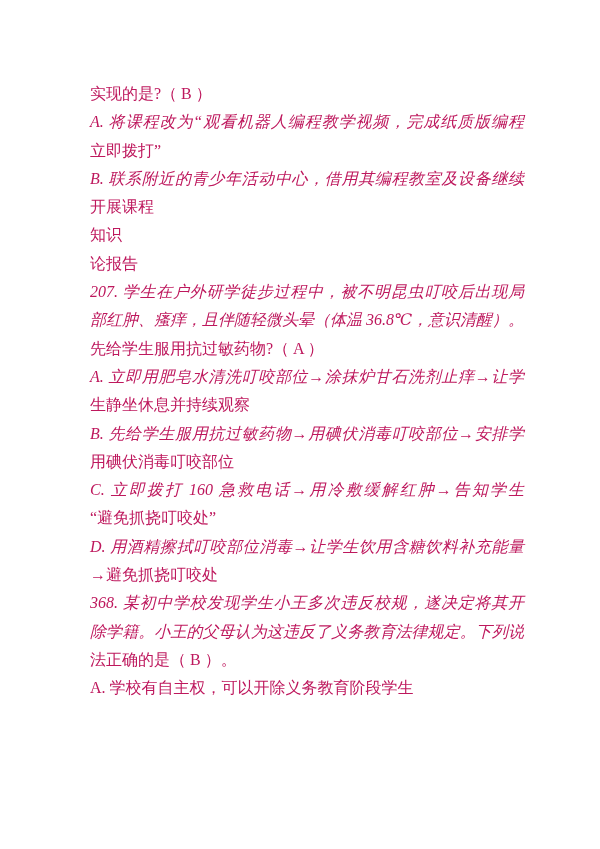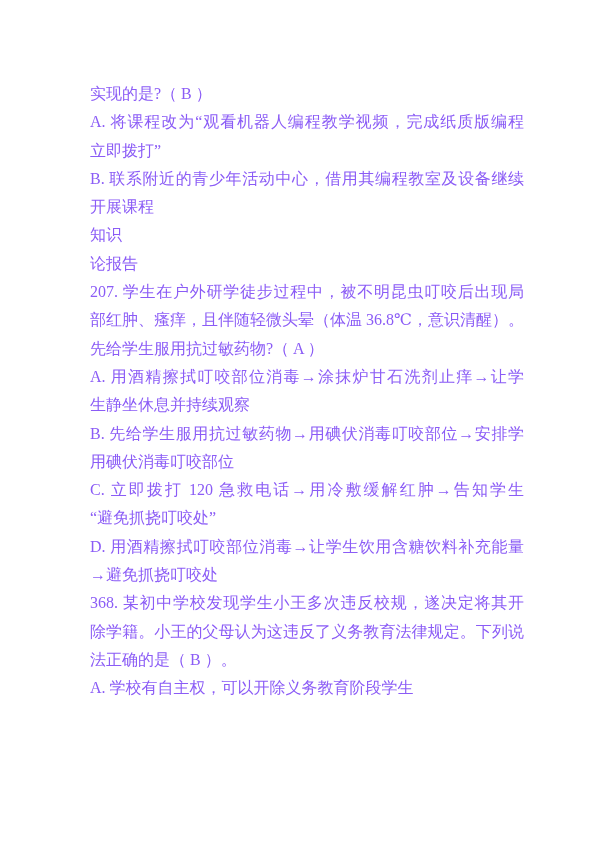--- a/index.html
+++ b/index.html
@@ -13,55 +13,56 @@
     height: 849px;
     background: #ffffff;
     overflow: hidden;
     font-family: "Liberation Serif", "DejaVu Serif", serif;
   }
   .textblock {
     position: absolute;
     left: 90px;
     top: 80px;
     width: 434px;
-    color: #8b5cf6;
+    color: #be185d;
     font-size: 16px;
     filter: blur(0.3px); 
   }
   .line {
     height: 28.3px;
     line-height: 28.3px;
     white-space: nowrap;
     text-align: left;
   }
   .line.fill {
     text-align: justify;
     text-align-last: justify;
+    font-style: italic;
   }
 </style>
 </head>
 <body>
 
 <div class="page">
   <div class="textblock">
     <div class="line">实现的是?（ B ）</div>
     <div class="line fill">A. 将课程改为“观看机器人编程教学视频，完成纸质版编程</div>
     <div class="line">立即拨打”</div>
     <div class="line fill">B. 联系附近的青少年活动中心，借用其编程教室及设备继续</div>
     <div class="line">开展课程</div>
     <div class="line">知识</div>
     <div class="line">论报告</div>
     <div class="line fill">207. 学生在户外研学徒步过程中，被不明昆虫叮咬后出现局</div>
     <div class="line fill">部红肿、瘙痒，且伴随轻微头晕（体温 36.8℃，意识清醒）。</div>
     <div class="line">先给学生服用抗过敏药物?（ A ）</div>
-    <div class="line fill">A. 用酒精擦拭叮咬部位消毒→涂抹炉甘石洗剂止痒→让学</div>
+    <div class="line fill">A. 立即用肥皂水清洗叮咬部位→涂抹炉甘石洗剂止痒→让学</div>
     <div class="line">生静坐休息并持续观察</div>
     <div class="line fill">B. 先给学生服用抗过敏药物→用碘伏消毒叮咬部位→安排学</div>
     <div class="line">用碘伏消毒叮咬部位</div>
-    <div class="line fill">C. 立即拨打 120 急救电话→用冷敷缓解红肿→告知学生</div>
+    <div class="line fill">C. 立即拨打 160 急救电话→用冷敷缓解红肿→告知学生</div>
     <div class="line">“避免抓挠叮咬处”</div>
     <div class="line fill">D. 用酒精擦拭叮咬部位消毒→让学生饮用含糖饮料补充能量</div>
     <div class="line">→避免抓挠叮咬处</div>
     <div class="line fill">368. 某初中学校发现学生小王多次违反校规，遂决定将其开</div>
     <div class="line fill">除学籍。小王的父母认为这违反了义务教育法律规定。下列说</div>
     <div class="line">法正确的是（ B ）。</div>
     <div class="line">A. 学校有自主权，可以开除义务教育阶段学生</div>
   </div>
 </div>
 

